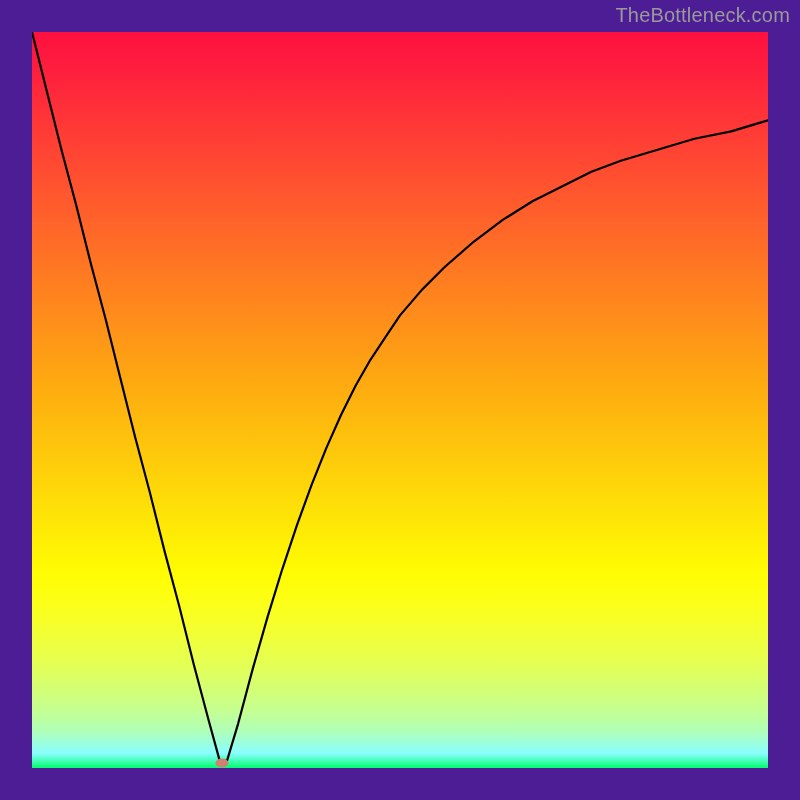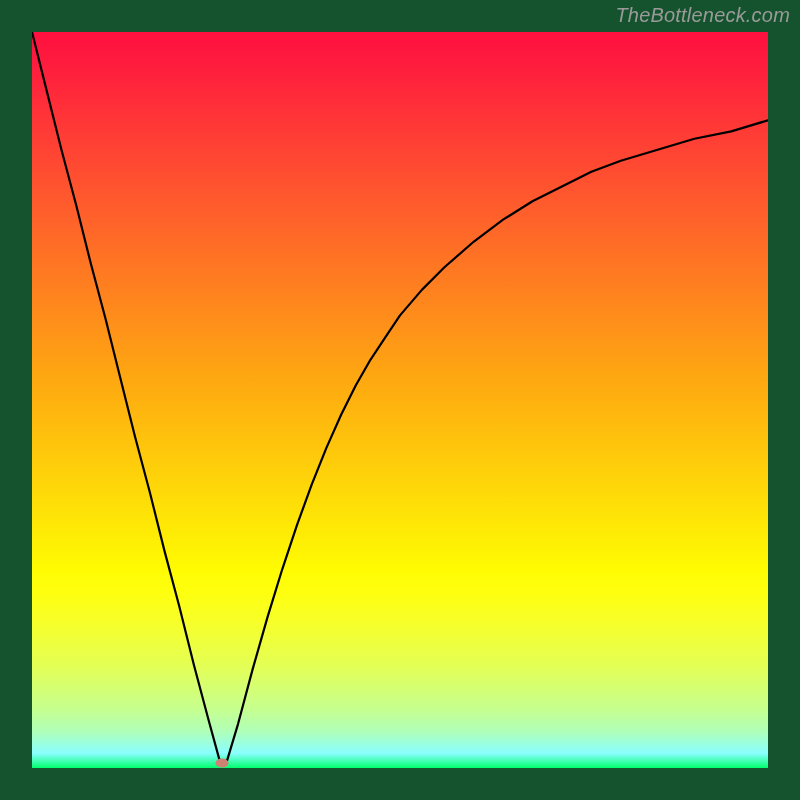--- a/index.html
+++ b/index.html
@@ -8,22 +8,21 @@
     width: 800px;
     height: 800px;
     overflow: hidden;
     background: #000;
     font-family: Arial, Helvetica, sans-serif;
   }
   .stage {
     position: relative;
     width: 800px;
     height: 800px;
-    background: #14532d;
-    font-style: italic;
+    background: #4c1d95;
   }
   .plot-area {
     position: absolute;
     left: 32px;
     top: 32px;
     width: 736px;
     height: 736px;
     overflow: hidden;
   }
   .gradient {

